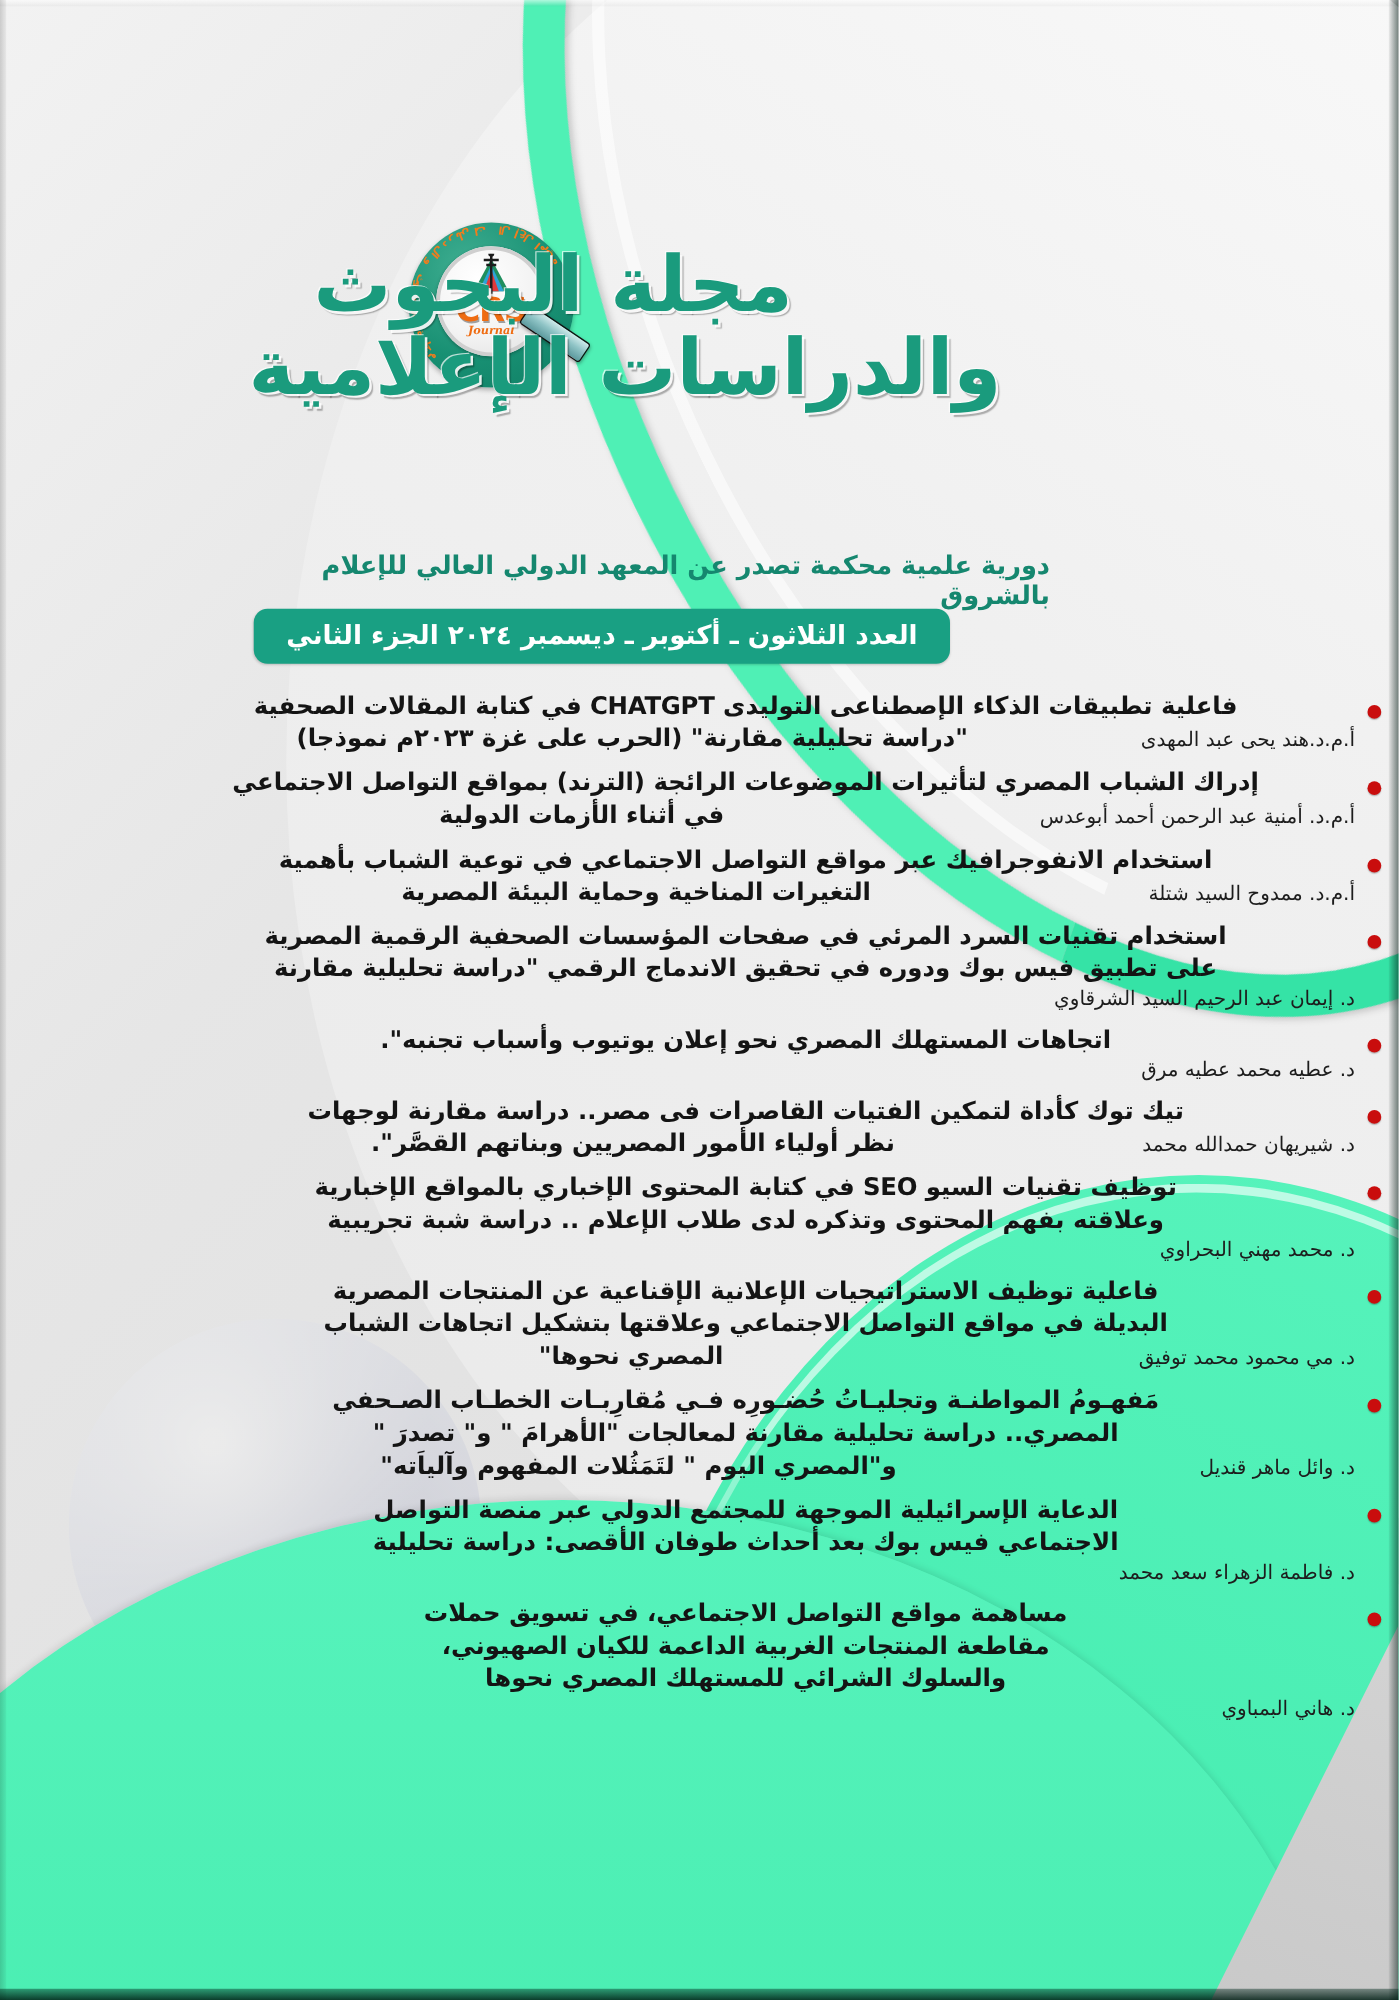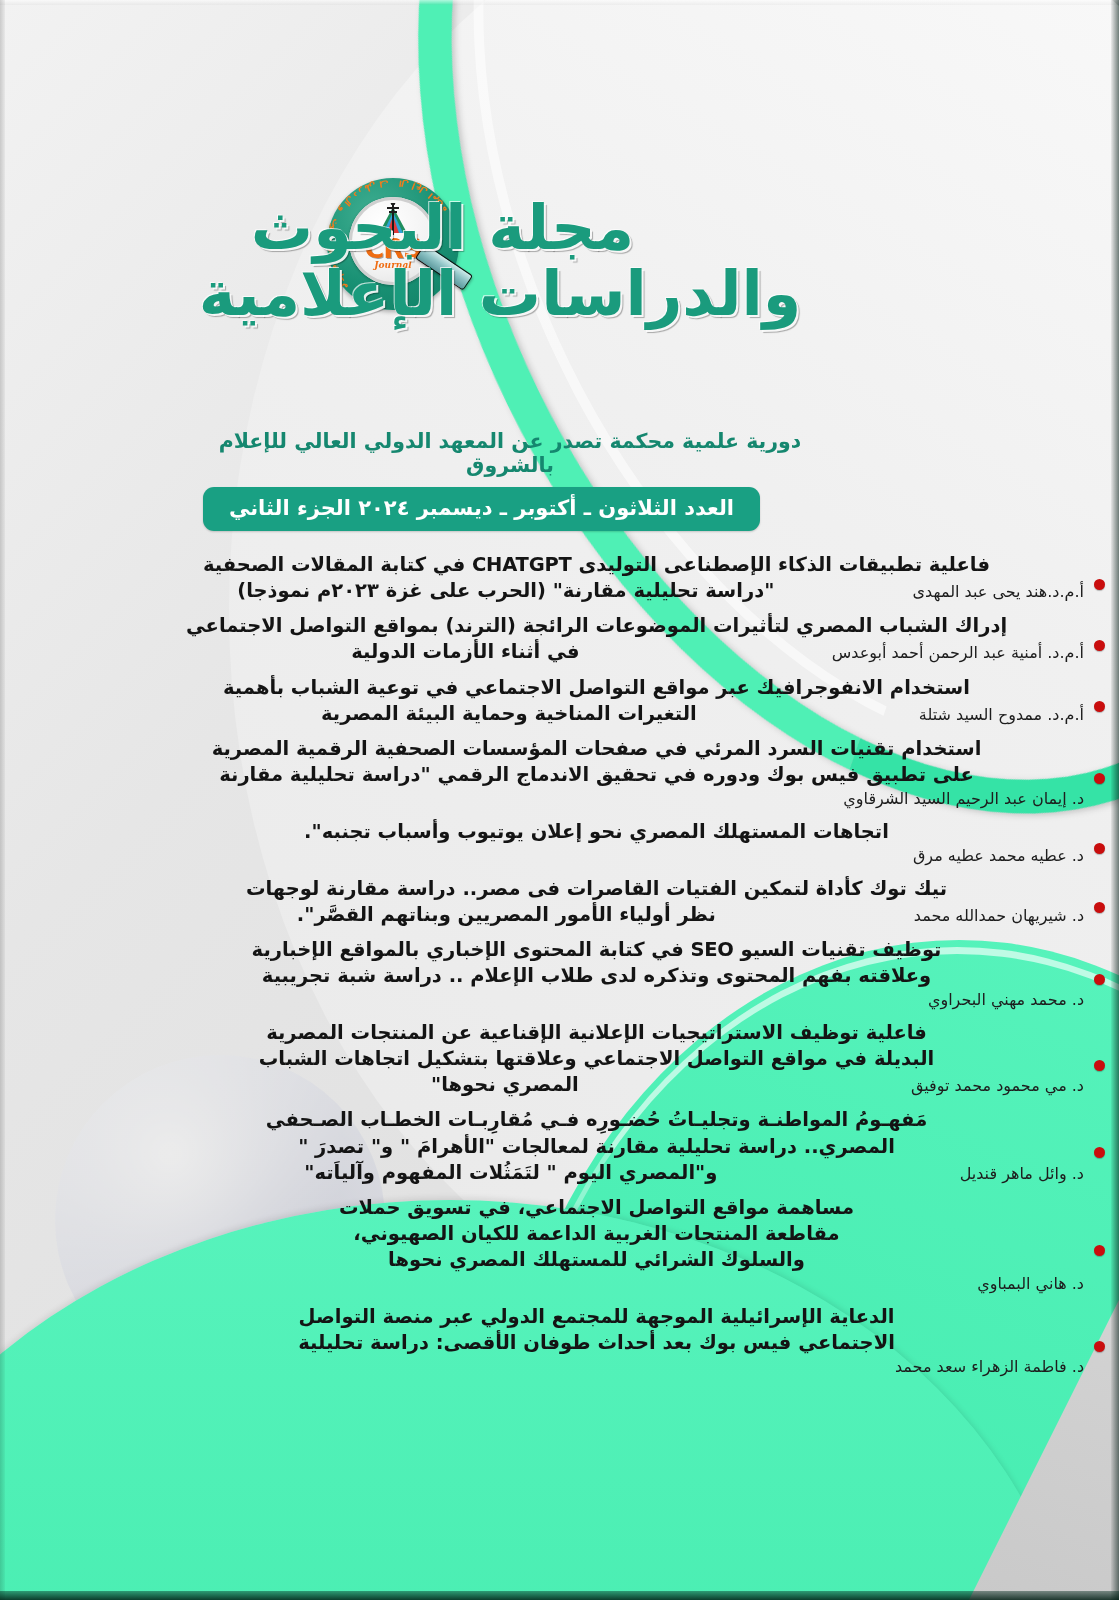--- a/index.html
+++ b/index.html
@@ -178,21 +178,21 @@
       2px 2px 0 rgba(255,255,255,.9),
       3px 3px 1px rgba(0,0,0,.30),
       -1px -1px 0 rgba(255,255,255,.7);
     letter-spacing:-1px;
     direction:rtl;
   }
   .jtitle .l1{display:block;padding-right:115px;}
   .jtitle .l2{display:block;margin-top:2px;}
 
   .subtitle{
-    position:absolute;right:170px;top:429px;width:660px;text-align:center;
+    position:absolute;right:170px;top:440px;width:660px;
     font-size:20.5px;font-weight:bold;color:#15876f;direction:rtl;
     font-family:"DejaVu Sans","Liberation Sans",sans-serif;
     letter-spacing:-.3px;
   }
 
   .issue-wrap{position:absolute;right:250px;top:487px;width:500px;display:flex;justify-content:flex-start;}
   .issue-badge{
     background:#19a083;border-radius:11px;
     padding:9px 26px 11px;
     color:#ffffff;font-size:21px;font-weight:bold;direction:rtl;
@@ -204,21 +204,21 @@
   
   .contents{
     position:absolute;right:0;top:552px;width:1010px;
     direction:rtl;
   }
   .entry{
     position:relative;
     padding:0 0 0 0;
     margin-bottom:9px;
   }
-  .entry-row{display:flex;align-items:center;}
+  .entry-row{display:flex;align-items:flex-start;}
   .bullet{
     flex:0 0 auto;
     width:11px;height:11px;border-radius:50%;
     background:#c90d0d;
     margin:12px 14px 0 10px;
     box-shadow:0 1px 1px rgba(0,0,0,.25);
   }
   .entry-body{flex:1 1 auto;}
   .etitle{
     font-size:19.5px;line-height:1.34;font-weight:bold;color:#141414;
@@ -436,34 +436,34 @@
               <div class="eauthor au-l" style="flex: 0 0 auto; margin-left: 37px;">د. وائل ماهر قنديل</div>
               <div class="etitle ta-c" style="flex: 1 1 auto;">و"المصري اليوم " لتَمَثُلات المفهوم وآلياَته"</div>
             </div>
           </div>
         </div>
       </div>
       <div class="entry">
         <div class="entry-row">
           <span class="bullet"></span>
           <div class="entry-body">
+            <div class="etitle ta-c">الدعاية الإسرائيلية الموجهة للمجتمع الدولي عبر منصة التواصل</div>
+            <div class="etitle ta-c">الاجتماعي فيس بوك بعد أحداث طوفان الأقصى: دراسة تحليلية</div>
+            <div class="eauthor au-r">د. فاطمة الزهراء سعد محمد</div>
+          </div>
+        </div>
+      </div>
+      <div class="entry">
+        <div class="entry-row">
+          <span class="bullet"></span>
+          <div class="entry-body">
             <div class="etitle ta-c">مساهمة مواقع التواصل الاجتماعي، في تسويق حملات</div>
             <div class="etitle ta-c">مقاطعة المنتجات الغربية الداعمة للكيان الصهيوني،</div>
             <div class="etitle ta-c">والسلوك الشرائي للمستهلك المصري نحوها</div>
             <div class="eauthor au-r">د. هاني البمباوي</div>
-          </div>
-        </div>
-      </div>
-      <div class="entry">
-        <div class="entry-row">
-          <span class="bullet"></span>
-          <div class="entry-body">
-            <div class="etitle ta-c">الدعاية الإسرائيلية الموجهة للمجتمع الدولي عبر منصة التواصل</div>
-            <div class="etitle ta-c">الاجتماعي فيس بوك بعد أحداث طوفان الأقصى: دراسة تحليلية</div>
-            <div class="eauthor au-r">د. فاطمة الزهراء سعد محمد</div>
           </div>
         </div>
       </div>
     </div>
 
   <div class="edge-t"></div>
   <div class="edge-l"></div>
   <div class="edge-r"></div>
   <div class="edge-b"></div>
 </div>

